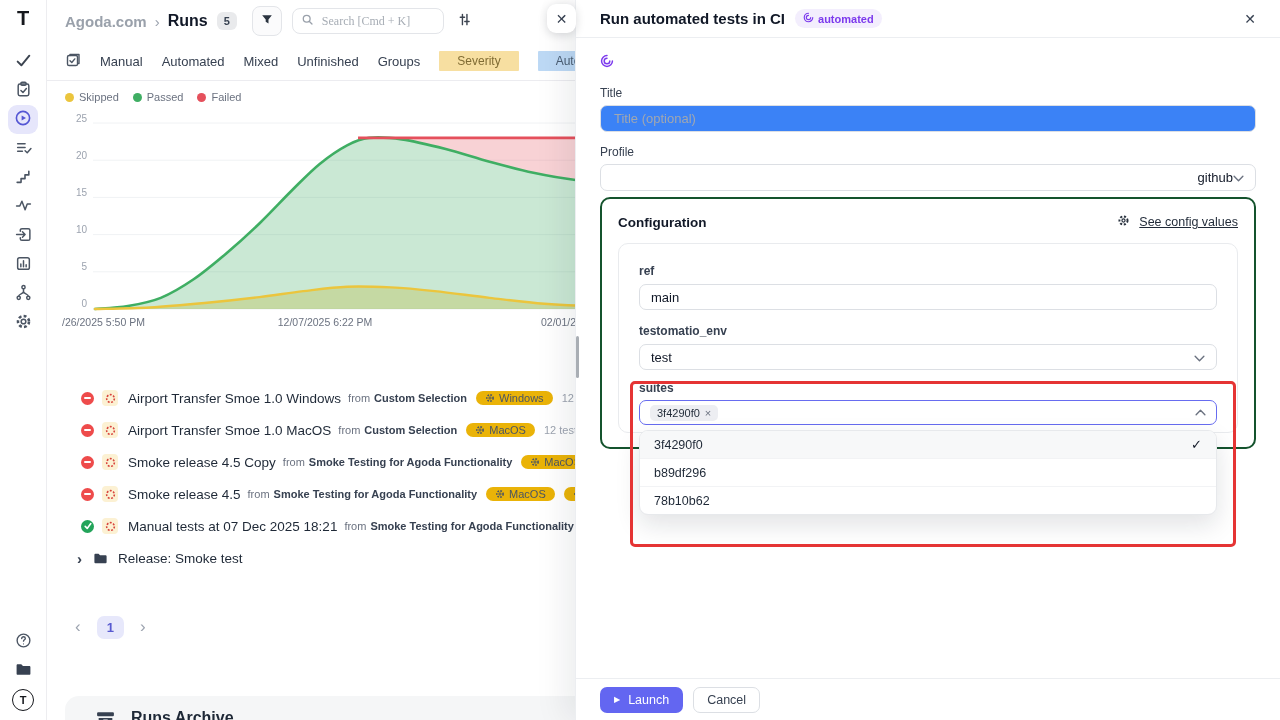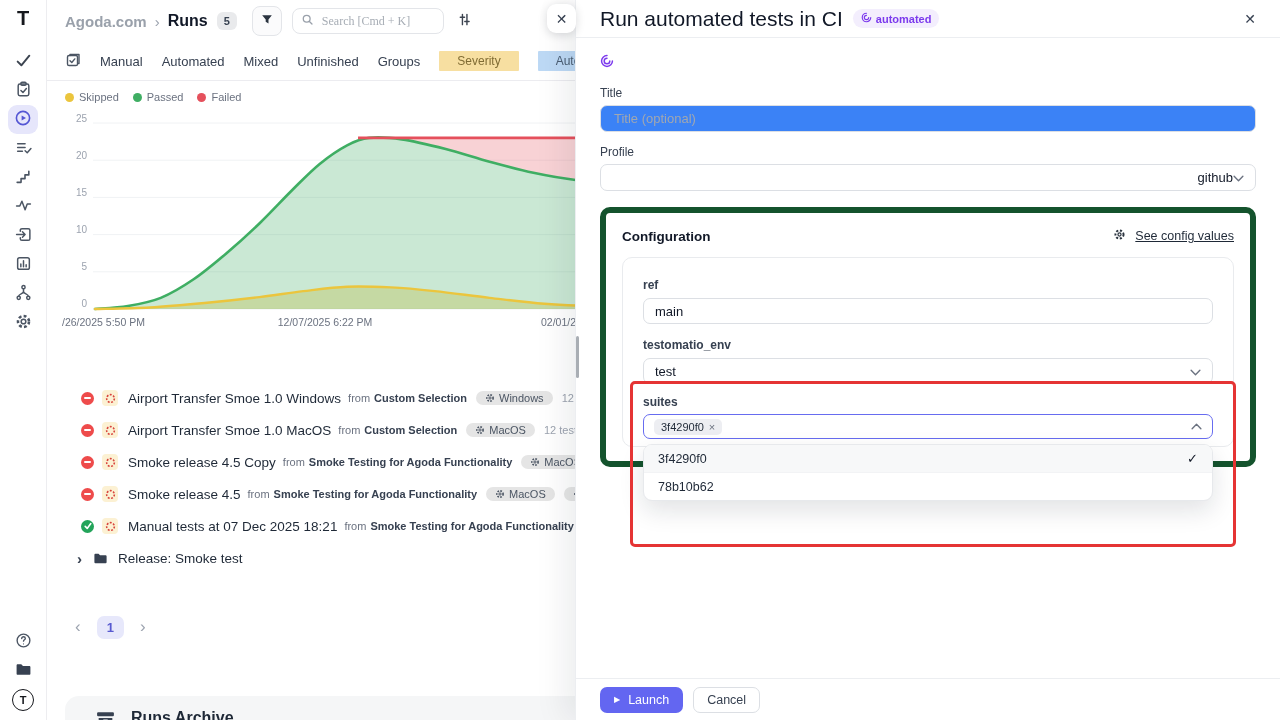--- a/index.html
+++ b/index.html
@@ -51,56 +51,56 @@
   .runs{margin-top:50px}
   .run-row{display:flex;align-items:center;height:32px}
   .status{width:13px;height:13px;border-radius:50%;display:flex;align-items:center;justify-content:center;margin-left:16px;flex:none}
   .status.failed{background:#ee4b4b}
   .status.passed{background:#23a45a}
   .status .minus{width:7px;height:2px;background:#fff;border-radius:1px}
   .spin-wrap{width:16px;height:16px;background:#fcf1d3;border-radius:4px;display:flex;align-items:center;justify-content:center;margin-left:8px;flex:none}
   .run-title{font-size:13.5px;color:#1f2937;margin-left:10px;white-space:nowrap}
   .from-label{font-size:11px;color:#6b7280;margin-left:7px}
   .run-source{font-size:11px;font-weight:700;color:#374151;margin-left:4px;white-space:nowrap}
-  .env-badge{display:flex;align-items:center;gap:4px;background:#e5e5e5;border-radius:10px;padding:1px 9px;
+  .env-badge{display:flex;align-items:center;gap:4px;background:#eab308;border-radius:10px;padding:1px 9px;
         font-size:11px;color:#4b5563;margin-left:9px;white-space:nowrap}
   .tests{font-size:11px;color:#9ca3af;margin-left:9px;white-space:nowrap}
   .release-row{display:flex;align-items:center;height:32px}
   .rel-chevron{margin-left:12px;color:#374151;font-size:15px;font-weight:700}
   .rel-folder{margin-left:11px;display:flex}
   .rel-label{font-size:13.5px;color:#1f2937;margin-left:10px}
 
   .pagination{display:flex;align-items:center;gap:16px;margin-top:40px;margin-left:10px;height:26px}
   .page-arrow{color:#9ca3af;font-size:17px}
   .page-current{background:#e7e8fb;color:#585ad0;font-weight:700;font-size:13px;border-radius:7px;padding:4px 10px}
 
   .archive{margin-top:56px;background:#f5f6f7;border-radius:14px 14px 0 0;height:44px;width:1215px;
         display:flex;align-items:flex-start;padding:13px 0 0 30px;gap:15px;box-sizing:content-box}
   .archive-title{font-size:16px;font-weight:700;color:#1f2937}
 
   
   .drawer{position:absolute;left:575px;top:0;width:705px;height:720px;background:#fff;z-index:30;box-sizing:border-box;
         border-left:1px solid #eceef1;box-shadow:-10px 0 30px rgba(16,24,40,.08)}
   .drawer-header{height:37px;display:flex;align-items:center;padding:0 24px;border-bottom:1px solid #eceef1}
-  .drawer-title{font-size:21px;font-weight:400;color:#111827}
+  .drawer-title{font-size:15px;font-weight:700;color:#111827}
   .auto-badge{margin-left:10px;display:flex;align-items:center;gap:4px;background:#f3eefd;color:#7c3aed;
         font-size:11px;font-weight:600;border-radius:10px;padding:3px 8px}
   .drawer-close{margin-left:auto;font-size:14px;color:#374151}
   .drawer-body{padding:0 24px;position:relative}
   .section-head{display:flex;align-items:center;gap:9px;margin-top:16px;font-size:13px;font-weight:700;color:#111827}
   .f-label{font-size:12px;color:#374151;margin-top:15px}
   .f-label.profile{margin-top:13px}
   .text-input{margin-top:5px;height:27px;border:1px solid #dcdfe4;border-radius:7px;display:flex;align-items:center;
         padding:8px 11px;box-sizing:border-box;background:#3b82f6}
   .text-input input{border:none;outline:none;width:100%;font-size:13px;color:#111827;font-family:inherit;background:transparent}
   .text-input input::placeholder{color:#a1a7b0}
   .select{margin-top:5px;height:27px;border:1px solid #dcdfe4;border-radius:7px;display:flex;align-items:center;
         justify-content:flex-end;padding:0 11px;box-sizing:border-box;font-size:13px;color:#111827;background:#fff}
 
-  .config-card{margin-top:16px;border:6px solid #14532d;border-radius:10px;padding:14px 16px}
+  .config-card{margin-top:6px;border:2px solid #14532d;border-radius:10px;padding:14px 16px}
   .config-head{display:flex;align-items:center;justify-content:space-between;height:18px}
   .config-title{font-size:13.5px;font-weight:700;color:#111827}
   .config-link{display:flex;gap:9px;align-items:center;font-size:12.5px;color:#1f2937}
   .config-link .lnk{text-decoration:underline}
   .inner-card{margin-top:12px;border:1px solid #e9ebee;border-radius:10px;padding:20px 20px 0;height:190px;box-sizing:border-box}
   .fi-label{font-size:12px;font-weight:600;color:#374151}
   .fi-label.mt{margin-top:14px}
   .inner-input{margin-top:6px;height:26px;border:1px solid #dcdfe4;border-radius:7px;display:flex;align-items:center;
         padding:0 11px;box-sizing:border-box;font-size:13px;color:#111827;background:#fff}
   .inner-select{margin-top:6px;height:26px;border:1px solid #dcdfe4;border-radius:7px;display:flex;align-items:center;
@@ -530,20 +530,23 @@
                   <path d="M1 6.5 6 1.5 11 6.5"></path>
                 </svg>
               </span>
           </div>
           <div class="dropdown">
             <div class="dd-item selected">
               <span>3f4290f0</span>
               <span class="dd-check">✓</span>
             </div>
             <div class="dd-item">
+              <span>b89df296</span>
+            </div>
+            <div class="dd-item">
               <span>78b10b62</span>
             </div>
           </div>
         </div>
       </div>
     </div>
   </div>
 
   <div class="red-rect"></div>
 

